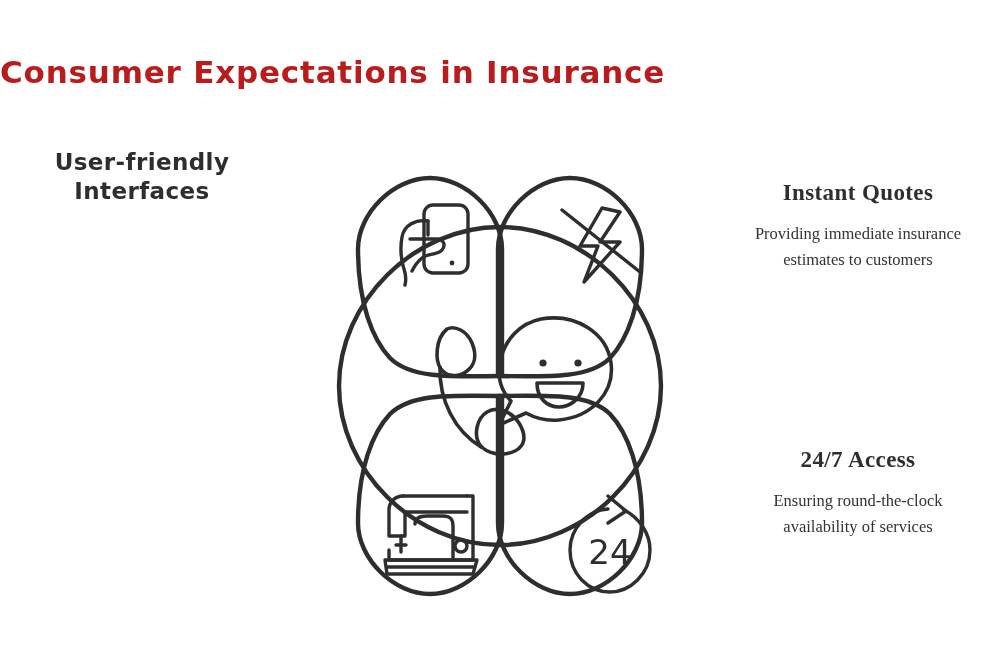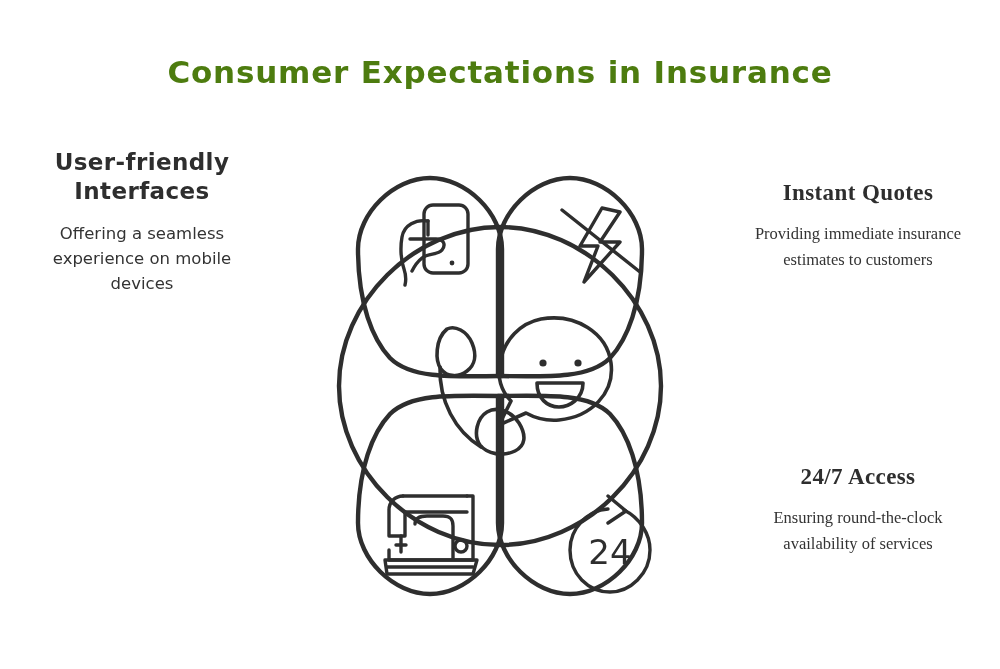--- a/index.html
+++ b/index.html
@@ -20,26 +20,25 @@
     position: absolute;
     inset: 0;
   }
 
   
   .page-title {
     position: absolute;
     top: 54px;
     left: 0;
     width: 1000px;
-    text-align: center;
     font-family: "DejaVu Sans", sans-serif;
     font-size: 31px;
     font-weight: bold;
     letter-spacing: 0.8px;
-    color: #4d7c0f;
+    color: #b91c1c;
   }
 
   
   .text-block {
     position: absolute;
     width: 232px;
   }
   .text-block .block-title {
     font-size: 23px;
     font-weight: bold;
@@ -55,41 +54,40 @@
     color: #333333;
     margin: 0;
   }
 
   .align-right { text-align: center; }
   .align-left  { text-align: center; font-family: Liberation Serif, serif; }
 
   #block-top-left     { left: 26px;  top: 148px; }
   #block-top-right    { left: 742px; top: 178px; }
   #block-bottom-left  { left: 26px;  top: 470px; }
-  #block-bottom-right { left: 742px; top: 462px; }
+  #block-bottom-right { left: 742px; top: 445px; }
 
   
   #diagram-svg {
     position: absolute;
     left: 280px;
     top: 160px;
     width: 440px;
     height: 440px;
   }
 </style>
 </head>
 <body>
 
 <div id="infographic-root">
 
   <div class="page-title">Consumer Expectations in Insurance</div>
 
   <div class="text-block align-right" id="block-top-left">
     <div class="block-title">User-friendly Interfaces</div>
-    <div class="block-desc">Offering a seamless experience on mobile devices</div>
   </div>
 
   <div class="text-block align-left" id="block-top-right">
     <div class="block-title">Instant Quotes</div>
     <div class="block-desc">Providing immediate insurance estimates to customers</div>
   </div>
 
 
   <div class="text-block align-left" id="block-bottom-right">
     <div class="block-title">24/7 Access</div>

